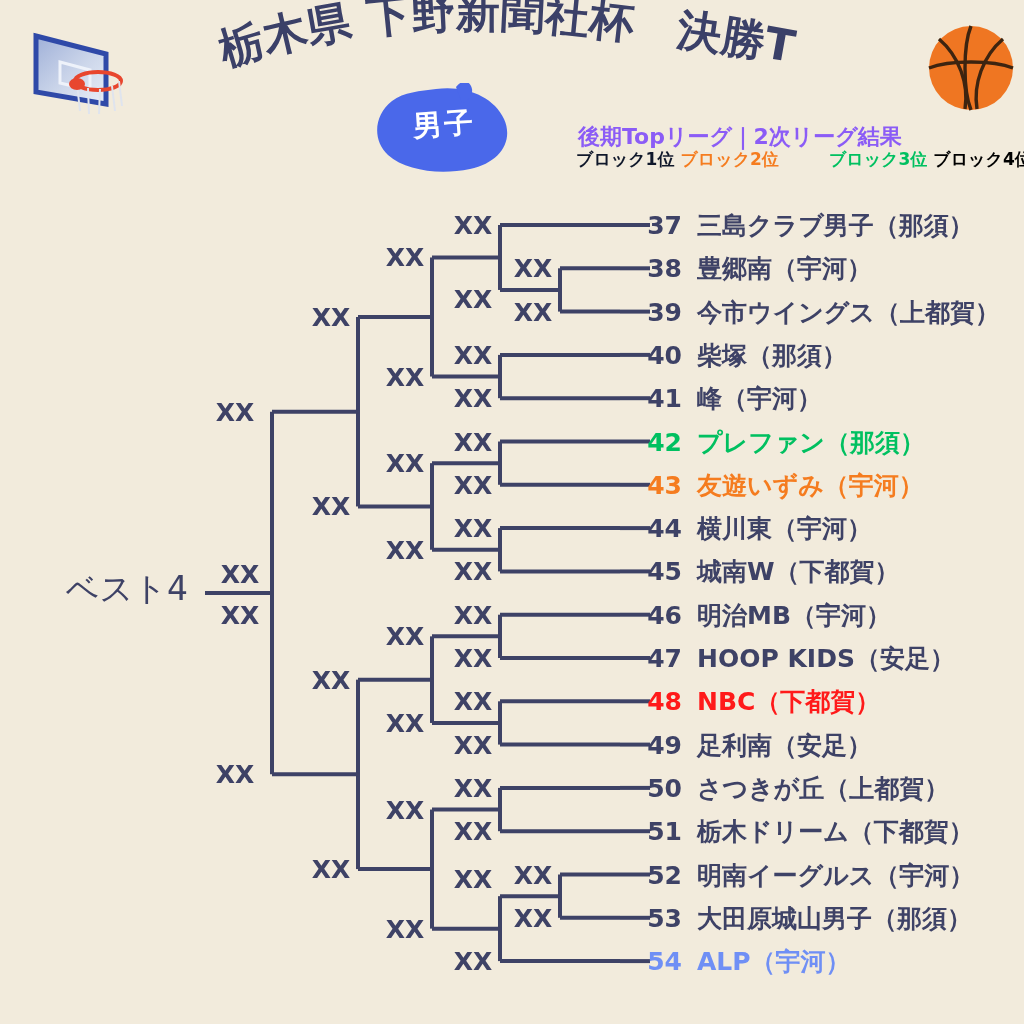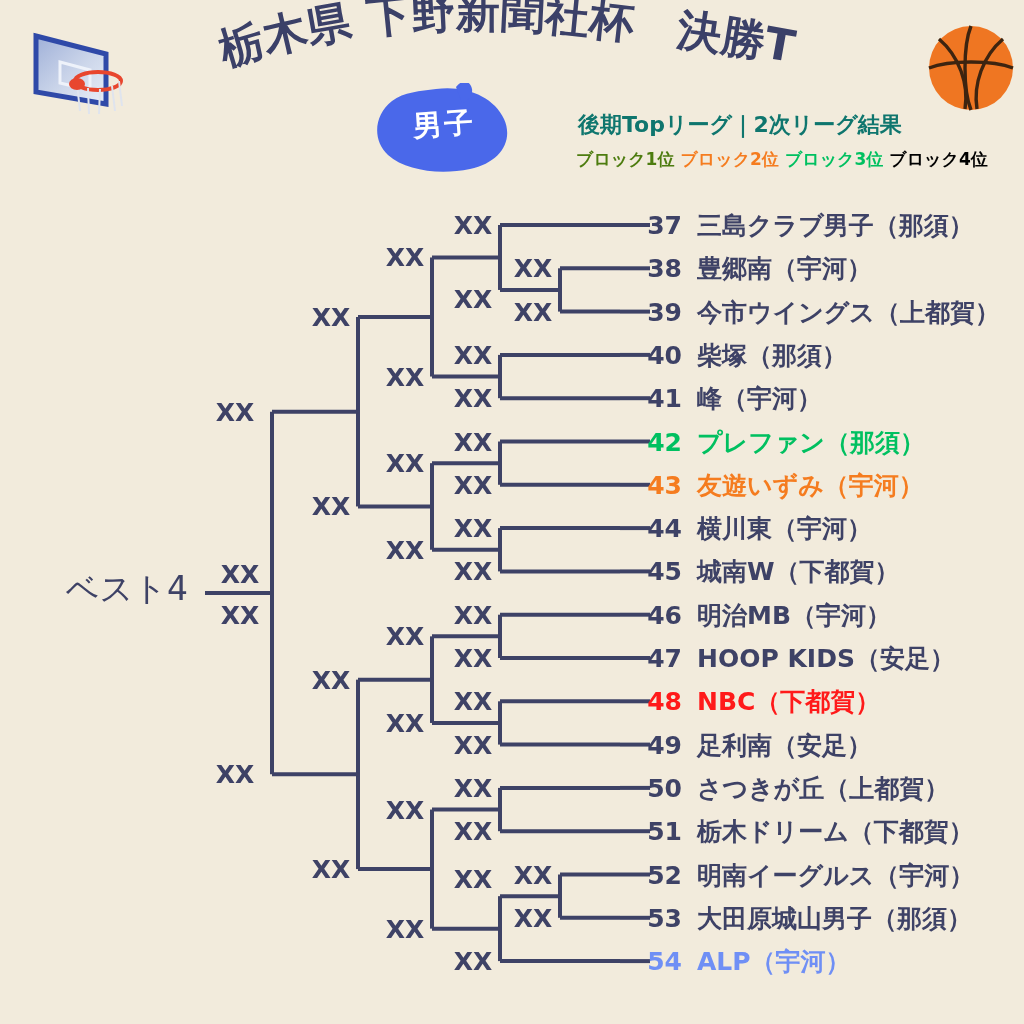--- a/index.html
+++ b/index.html
@@ -33,22 +33,22 @@
   .badge .blob-label{
     position:absolute;left:0;top:0;width:148px;height:84px;
     display:flex;align-items:center;justify-content:center;
     color:#ffffff;font-size:29px;font-weight:bold;
     font-family:"DejaVu Sans","Liberation Sans",sans-serif;
     letter-spacing:2px;
     transform:rotate(-4deg);
   }
 
   .subtitle{
-    position:absolute;left:578px;top:110px;
-    font-size:22px;color:#0f766e;font-weight:bold;
+    position:absolute;left:578px;top:122px;
+    font-size:22px;color:#8b5cf6;font-weight:bold;
     font-family:"DejaVu Sans","Liberation Sans",sans-serif;
     white-space:nowrap;
   }
   .legend{
     position:absolute;left:576px;top:148px;
     font-size:17px;font-weight:bold;white-space:nowrap;
     font-family:"DejaVu Sans","Liberation Sans",sans-serif;
   }
   .legend span{margin-right:6px;}
 
@@ -120,21 +120,21 @@
   <div class="badge">
     <svg class="blob" viewBox="0 0 148 92" width="148" height="92">
       <path d="M66,6 C96,2 124,14 134,36 C144,58 130,80 100,86
                C70,92 36,88 18,72 C2,57 4,32 22,18 C34,9 50,8 66,6 Z" fill="#4a68ea"></path>
       <path d="M86,4 C92,-4 100,-3 102,6 C103,13 98,19 92,20 Z" fill="#4a68ea"></path>
     </svg>
     <div class="blob-label">男子</div>
   </div>
 
   <div class="subtitle">後期Topリーグ｜2次リーグ結果</div>
-  <div class="legend"><span style="color: #4d7c0f;">ブロック1位</span><span style="color: rgb(245, 124, 31); margin-top: 44px;">ブロック2位</span><span style="color: rgb(0, 192, 96);">ブロック3位</span><span style="color: #000000;">ブロック4位</span></div>
+  <div class="legend"><span style="color: #0f172a;">ブロック1位</span><span style="color: rgb(245, 124, 31); margin-top: 44px;">ブロック2位</span><span style="color: rgb(0, 192, 96); margin-left: 44px;">ブロック3位</span><span style="color: #000000;">ブロック4位</span></div>
 
   <svg id="bracket" viewBox="0 0 1024 1024">
     <g id="bracket-lines">
         <line x1="620" x2="650" y1="225" y2="225"></line>
         <line x1="620" x2="650" y1="268.3" y2="268.3"></line>
         <line x1="620" x2="650" y1="311.6" y2="311.6"></line>
         <line x1="620" x2="650" y1="354.9" y2="354.9"></line>
         <line x1="620" x2="650" y1="398.2" y2="398.2"></line>
         <line x1="620" x2="650" y1="441.5" y2="441.5"></line>
         <line x1="620" x2="650" y1="484.79999999999995" y2="484.79999999999995"></line>

